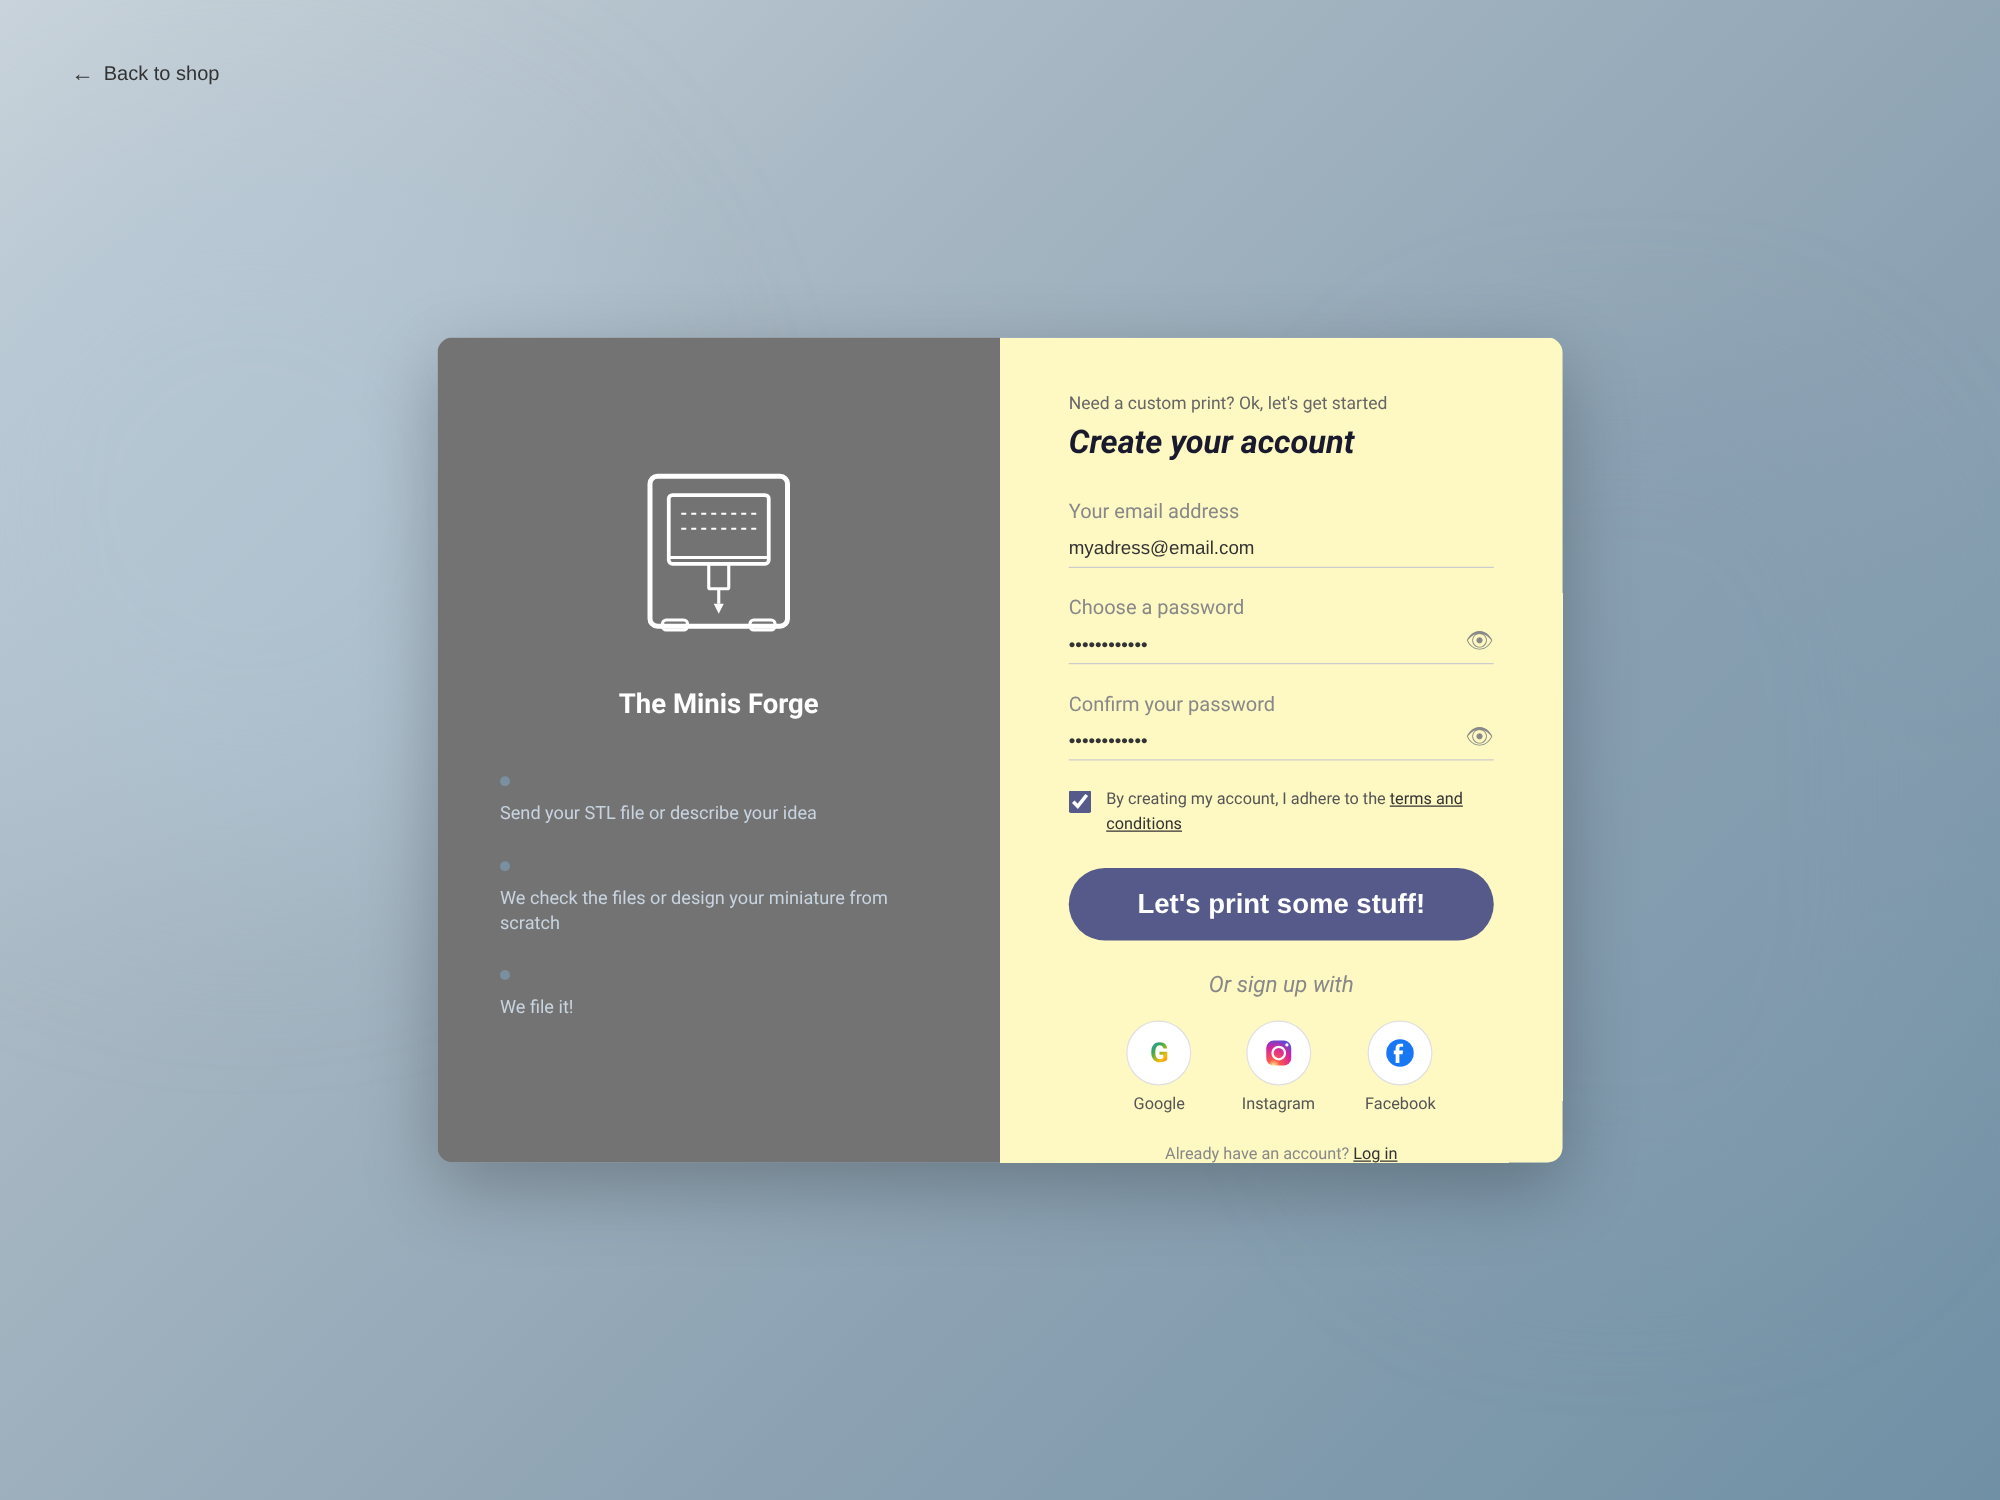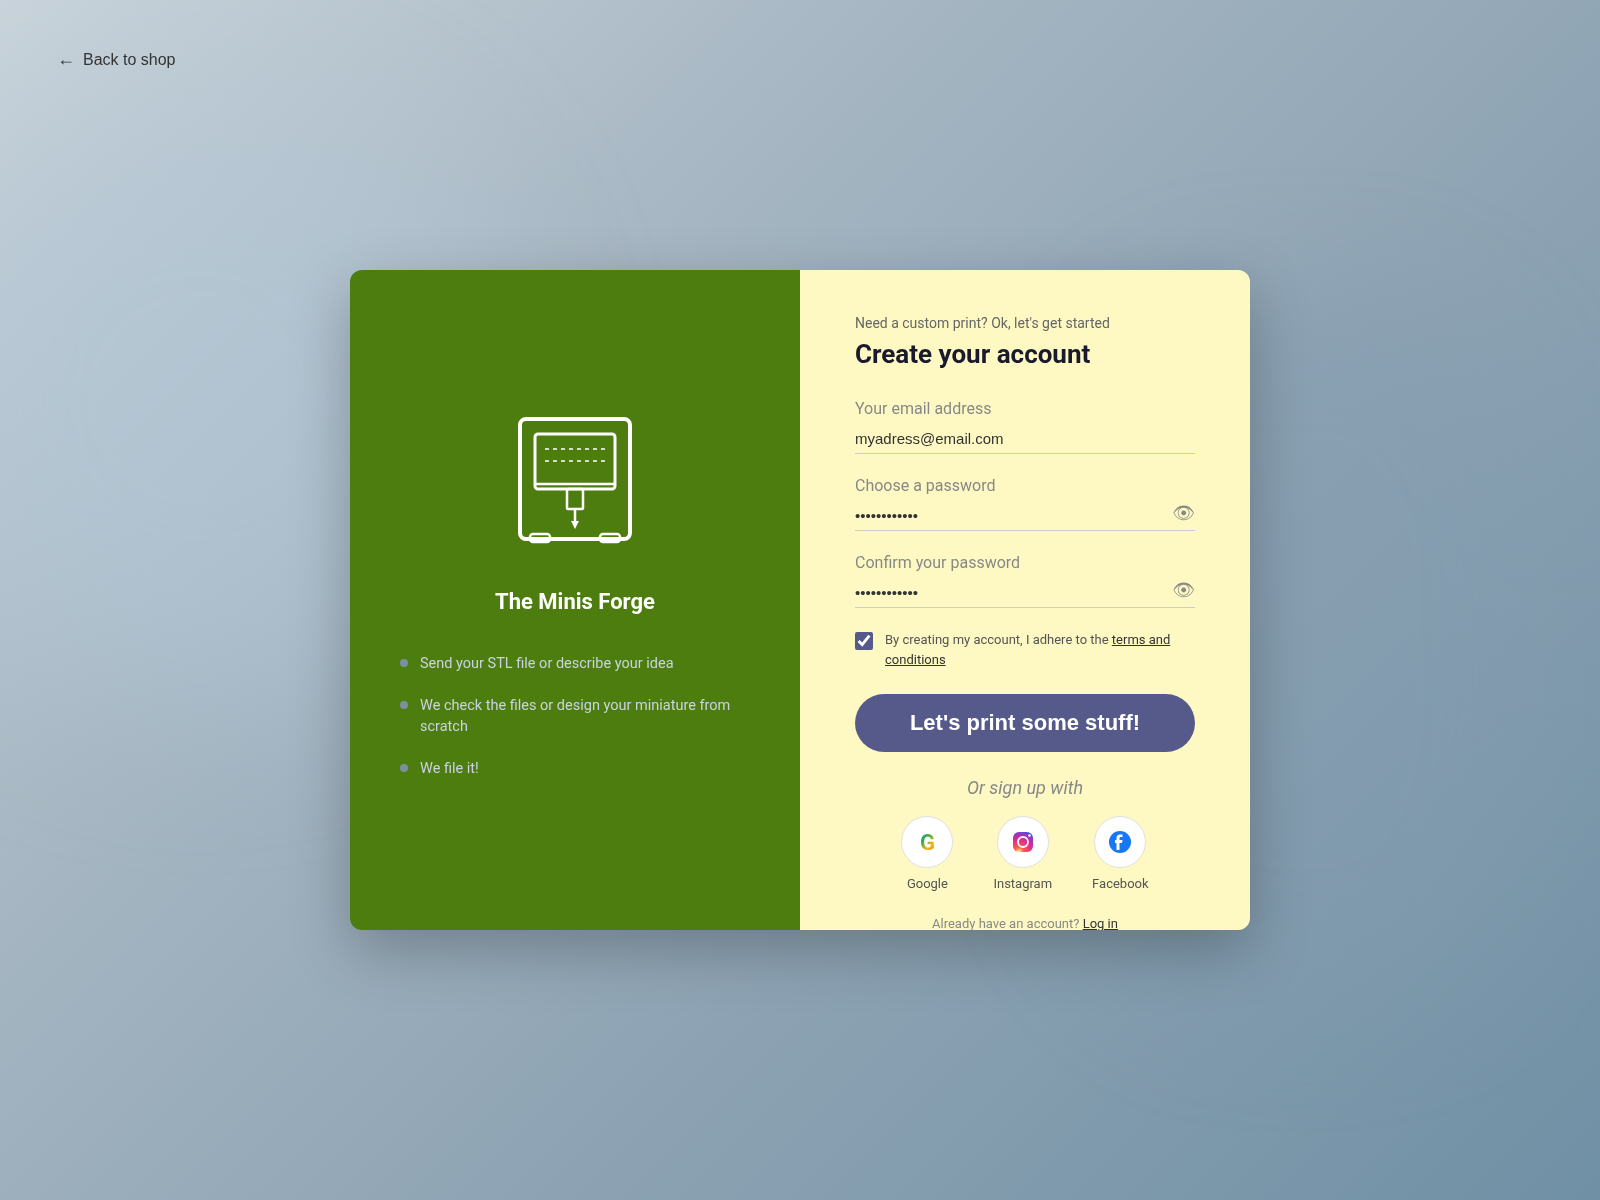--- a/index.html
+++ b/index.html
@@ -68,21 +68,21 @@
       display: flex;
       border-radius: 12px;
       overflow: hidden;
       box-shadow: 0 20px 60px rgba(0,0,0,0.25);
       z-index: 5;
     }
 
     
     .left-panel {
       width: 450px;
-      background: #4d7c0f;
+      background: #737373;
       color: white;
       display: flex;
       flex-direction: column;
       align-items: center;
       justify-content: center;
       padding: 40px 40px 50px;
       position: relative;
       flex-shrink: 0;
     }
 
@@ -106,20 +106,21 @@
       padding: 0 10px;
     }
     .features-list li {
       display: flex;
       align-items: flex-start;
       gap: 12px;
       font-size: 14.5px;
       color: #c8d4e0;
       margin-bottom: 22px;
       line-height: 1.4;
+      flex-direction: column;
     }
     .bullet-dot {
       width: 8px;
       height: 8px;
       background: #7a8fa0;
       border-radius: 50%;
       margin-top: 5px;
       flex-shrink: 0;
     }
 
@@ -137,20 +138,21 @@
       font-size: 14px;
       color: #666;
       margin-bottom: 8px;
     }
 
     .title {
       font-size: 26px;
       font-weight: 700;
       color: #1a1a2e;
       margin-bottom: 30px;
+      font-style: italic;
     }
 
     
     .form-group {
       margin-bottom: 22px;
       position: relative;
     }
 
     .form-label {
       display: block;

